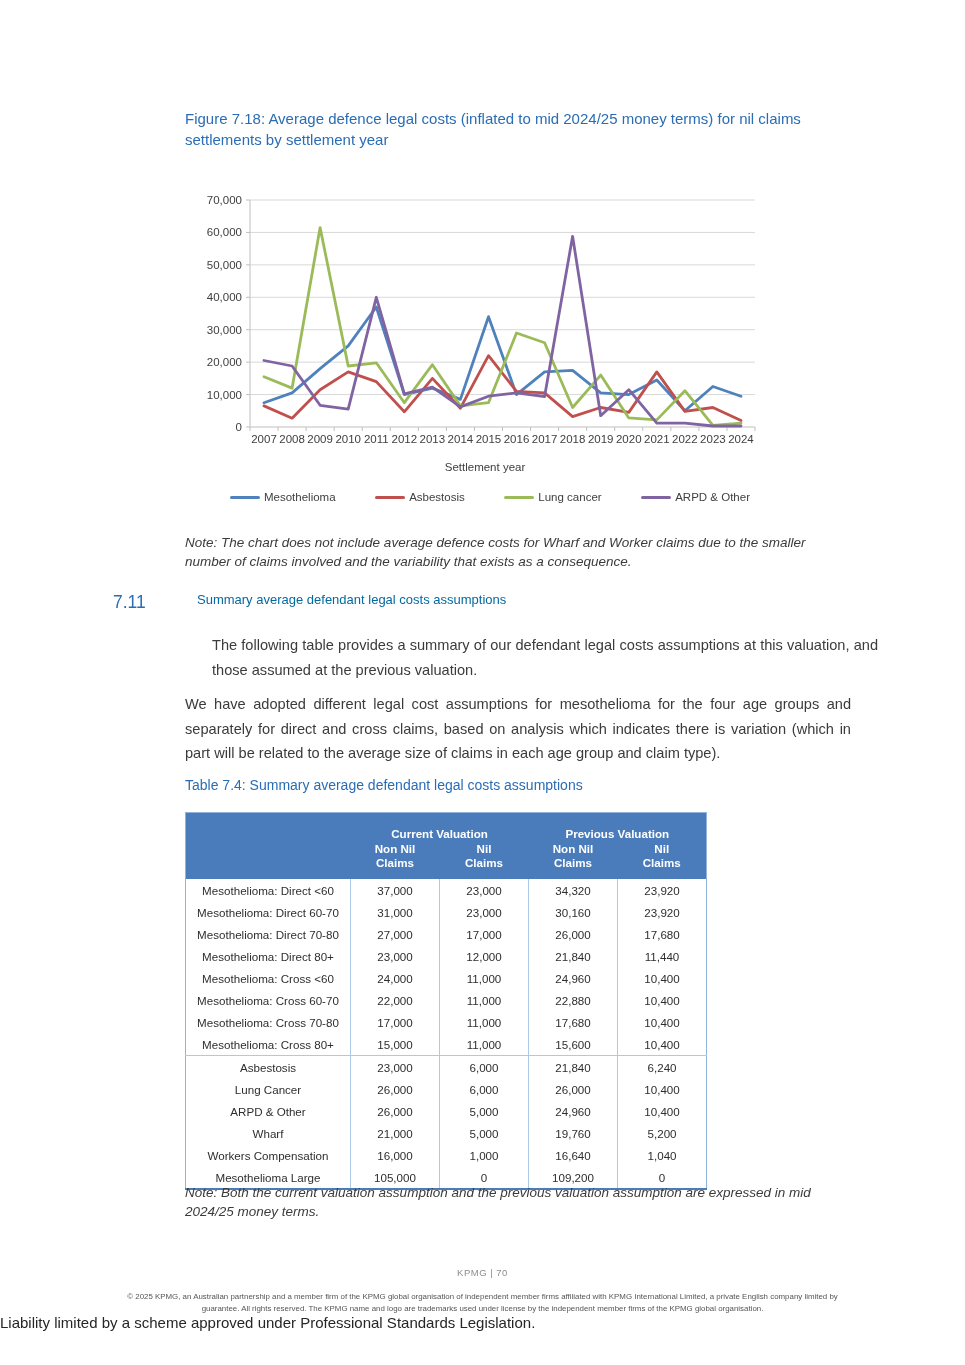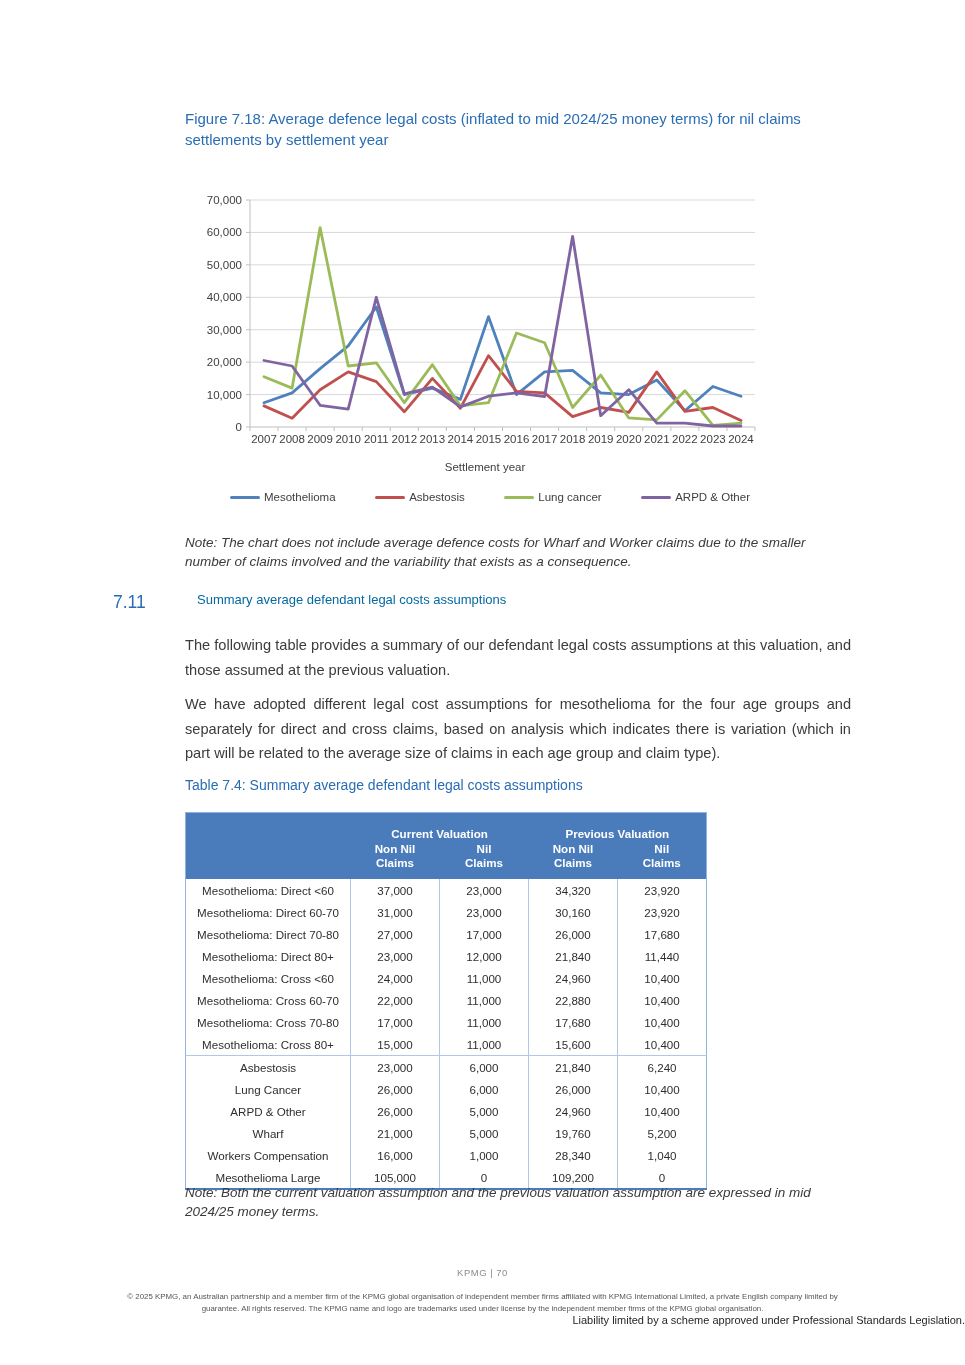--- a/index.html
+++ b/index.html
@@ -26,21 +26,21 @@
     position:absolute;left:185px;top:533px;width:648px;
     font-size:13.5px;line-height:19px;font-style:italic;color:#3b3b3b;
   }
   .section-row{position:absolute;left:113px;top:592px;width:740px;display:flex;gap:12px;}
   .section-number{width:72px;font-size:17.5px;color:#2a6db4;}
   .section-title{font-size:13px;color:#0369a1;}
   .para{
     position:absolute;left:185px;width:666px;font-size:14.6px;line-height:24.5px;
     text-align:justify;color:#3b3b3b;
   }
-  .para1{top:633px;}
+  .para1{top:633px;margin-left:27px;}
   .para2{top:692px;}
   .table-caption{
     position:absolute;left:185px;top:777px;width:600px;font-size:14px;color:#2a6db4;
   }
   table.summary{
     position:absolute;left:185px;top:812px;width:521px;
     border-collapse:collapse;table-layout:fixed;
     border:1px solid #8fb4dd;border-bottom:2px solid #4a7cbb;
     font-size:11.6px;color:#2e2e2e;
   }
@@ -63,22 +63,22 @@
   }
   .footer-page{
     position:absolute;left:0;top:1267px;width:965px;text-align:center;
     font-size:9.5px;color:#8c8c8c;letter-spacing:0.5px;
   }
   .footer-copy{
     position:absolute;left:115px;top:1291px;width:735px;text-align:center;
     font-size:7.9px;line-height:11.5px;color:#555555;
   }
   .footer-liability{
-    position:absolute;left:0;top:1314px;width:965px;text-align:right;
-    font-size:11px;color:#262626;
+    position:absolute;left:0;top:1314px;width:965px;text-align:left;
+    font-size:15px;color:#262626;
   }
 </style>
 </head>
 <body>
 
 <div id="page">
 
   <div class="figure-caption">Figure 7.18: Average defence legal costs (inflated to mid 2024/25 money terms) for nil claims settlements by settlement year</div>
 
   <div class="chart-wrap">
@@ -293,21 +293,21 @@
           <td>Wharf</td>
           <td>21,000</td>
           <td>5,000</td>
           <td>19,760</td>
           <td>5,200</td>
         </tr>
         <tr>
           <td>Workers Compensation</td>
           <td>16,000</td>
           <td>1,000</td>
-          <td>28,340</td>
+          <td>16,640</td>
           <td>1,040</td>
         </tr>
         <tr>
           <td>Mesothelioma Large</td>
           <td>105,000</td>
           <td>0</td>
           <td>109,200</td>
           <td>0</td>
         </tr>
       </tbody>

